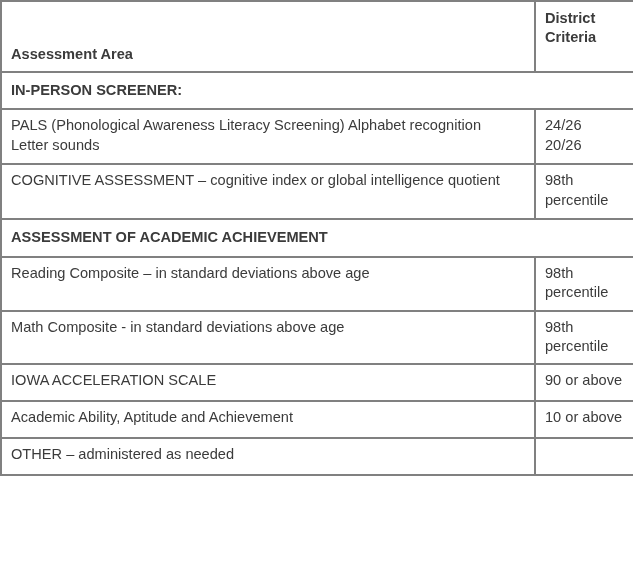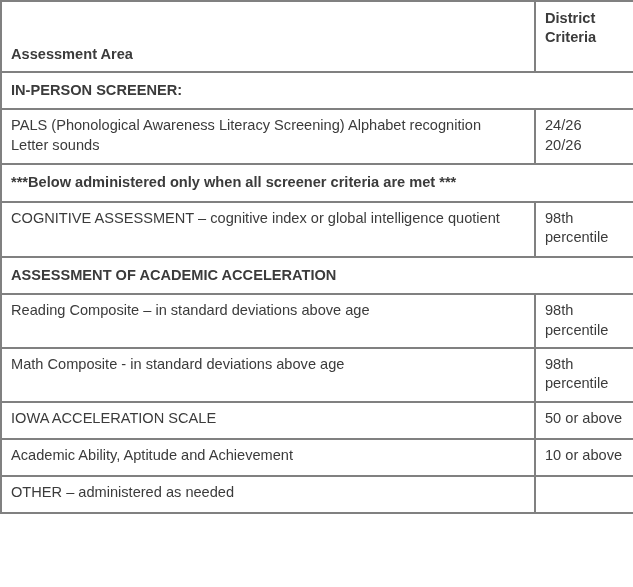--- a/index.html
+++ b/index.html
@@ -85,43 +85,40 @@
       <tr>
         <td class="section-cell" colspan="2">IN-PERSON SCREENER:</td>
       </tr>
       <tr>
         <td class="area-cell r-two">PALS (Phonological Awareness Literacy Screening) Alphabet recognition
 Letter sounds</td>
         <td class="criteria-cell">24/26
 20/26</td>
       </tr>
       <tr>
-        <td class="section-cell" colspan="2">***Below administered only when all screener criteria are met ***</td>
-      </tr>
-      <tr>
         <td class="area-cell r-two">COGNITIVE ASSESSMENT – cognitive index or global intelligence quotient</td>
         <td class="criteria-cell">98th
 percentile</td>
       </tr>
       <tr>
-        <td class="section-cell" colspan="2">ASSESSMENT OF ACADEMIC ACCELERATION</td>
+        <td class="section-cell" colspan="2">ASSESSMENT OF ACADEMIC ACHIEVEMENT</td>
       </tr>
       <tr>
         <td class="area-cell r-one">Reading Composite – in standard deviations above age</td>
         <td class="criteria-cell">98th
 percentile</td>
       </tr>
       <tr>
         <td class="area-cell r-one">Math Composite - in standard deviations above age</td>
         <td class="criteria-cell">98th
 percentile</td>
       </tr>
       <tr>
         <td class="area-cell r-one">IOWA ACCELERATION SCALE</td>
-        <td class="criteria-cell">50 or above</td>
+        <td class="criteria-cell">90 or above</td>
       </tr>
       <tr>
         <td class="area-cell r-one">Academic Ability, Aptitude and Achievement</td>
         <td class="criteria-cell">10 or above</td>
       </tr>
       <tr class="last-row">
         <td class="area-cell r-one">OTHER – administered as needed</td>
         <td class="criteria-cell empty-cell"></td>
       </tr>
     </tbody>

